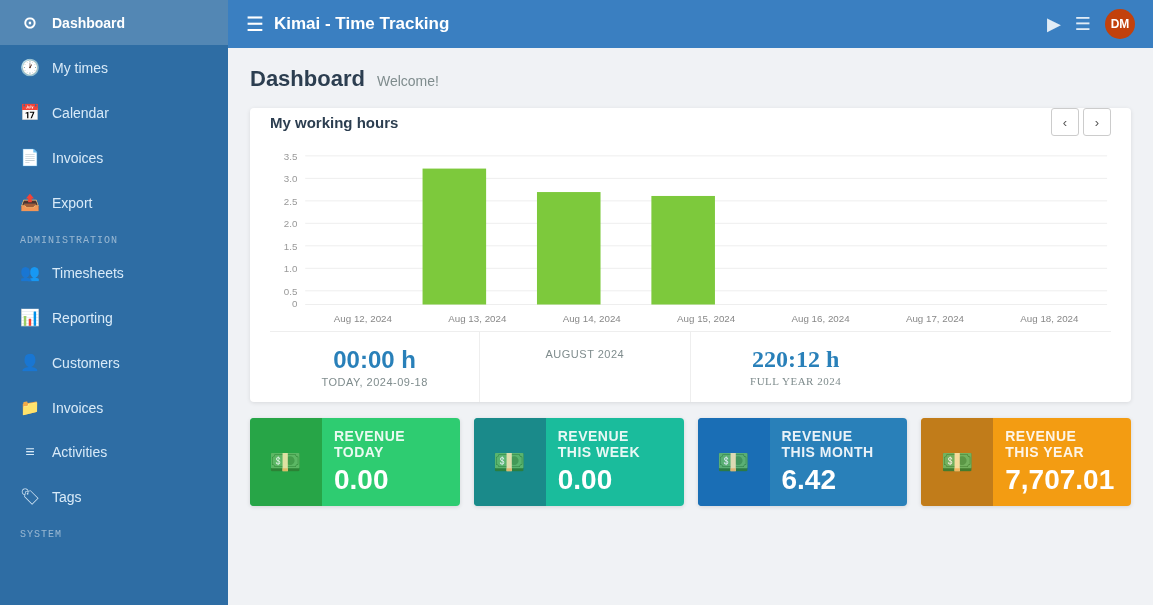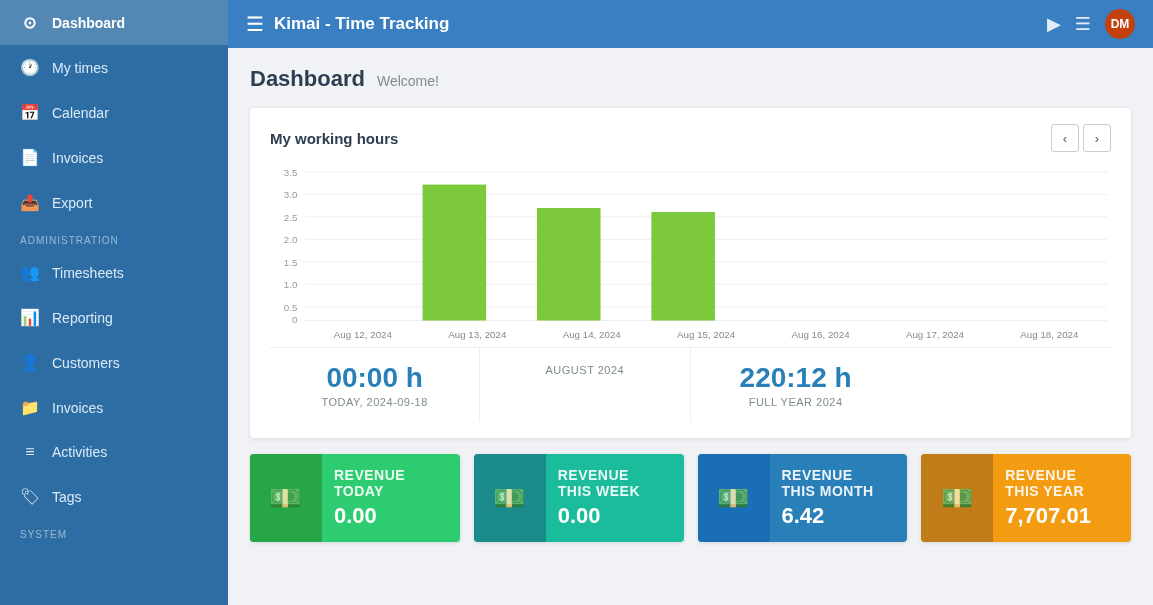--- a/index.html
+++ b/index.html
@@ -27,20 +27,21 @@
       transition: background 0.15s;
     }
     .sidebar-nav-item.active { background: rgba(255,255,255,0.18); color: #fff; font-weight: 600; }
     .sidebar-nav-item .nav-icon { font-size: 16px; width: 20px; text-align: center; }
     .section-label {
       font-size: 10px;
       color: rgba(255,255,255,0.5);
       padding: 10px 20px 4px;
       text-transform: uppercase;
       letter-spacing: 1px;
+      font-family: Liberation Mono, monospace;
     }
 
     
     .main-area {
       flex: 1;
       display: flex;
       flex-direction: column;
       background: #f0f2f5;
       overflow: hidden;
     }
@@ -109,21 +110,21 @@
     .page-subtitle {
       font-size: 14px;
       color: #7f8c8d;
     }
 
     
     .card {
       background: #fff;
       border-radius: 4px;
       box-shadow: 0 1px 4px rgba(0,0,0,0.1);
-      padding: 16px 20px;
+      padding: 0 20px;
     }
     .card-header {
       display: flex;
       align-items: center;
       justify-content: space-between;
       margin-bottom: 10px;
     }
     .card-title {
       font-size: 15px;
       font-weight: 600;
@@ -157,23 +158,23 @@
       display: grid;
       grid-template-columns: repeat(4, 1fr);
       gap: 0;
       border-top: 1px solid #eee;
     }
     .stat-item {
       text-align: center;
       padding: 14px 10px;
       border-right: 1px solid #eee;
     }
-    .stat-item:last-child { border-right: none; }
+    .stat-item:last-child { border-right: none; font-family: Liberation Serif, serif; }
     .stat-value {
-      font-size: 28px;
+      font-size: 24px;
       font-weight: 700;
       color: #2980b9;
     }
     .stat-label {
       font-size: 11px;
       color: #7f8c8d;
       margin-top: 2px;
       text-transform: uppercase;
       letter-spacing: 0.5px;
     }
@@ -208,21 +209,21 @@
       color: #fff;
     }
     .revenue-label {
       font-size: 14px;
       text-transform: uppercase;
       letter-spacing: 0.5px;
       opacity: 0.9;
       font-weight: 600;
     }
     .revenue-value {
-      font-size: 22px;
+      font-size: 28px;
       font-weight: 700;
       margin-top: 4px;
     }
 
     
     .rev-green .revenue-icon-box { background: #27a547; }
     .rev-green { background: #2ecc71; }
     .rev-teal .revenue-icon-box { background: #1a8a8a; }
     .rev-teal { background: #1abc9c; }
     .rev-blue .revenue-icon-box { background: #1a6eb5; }

